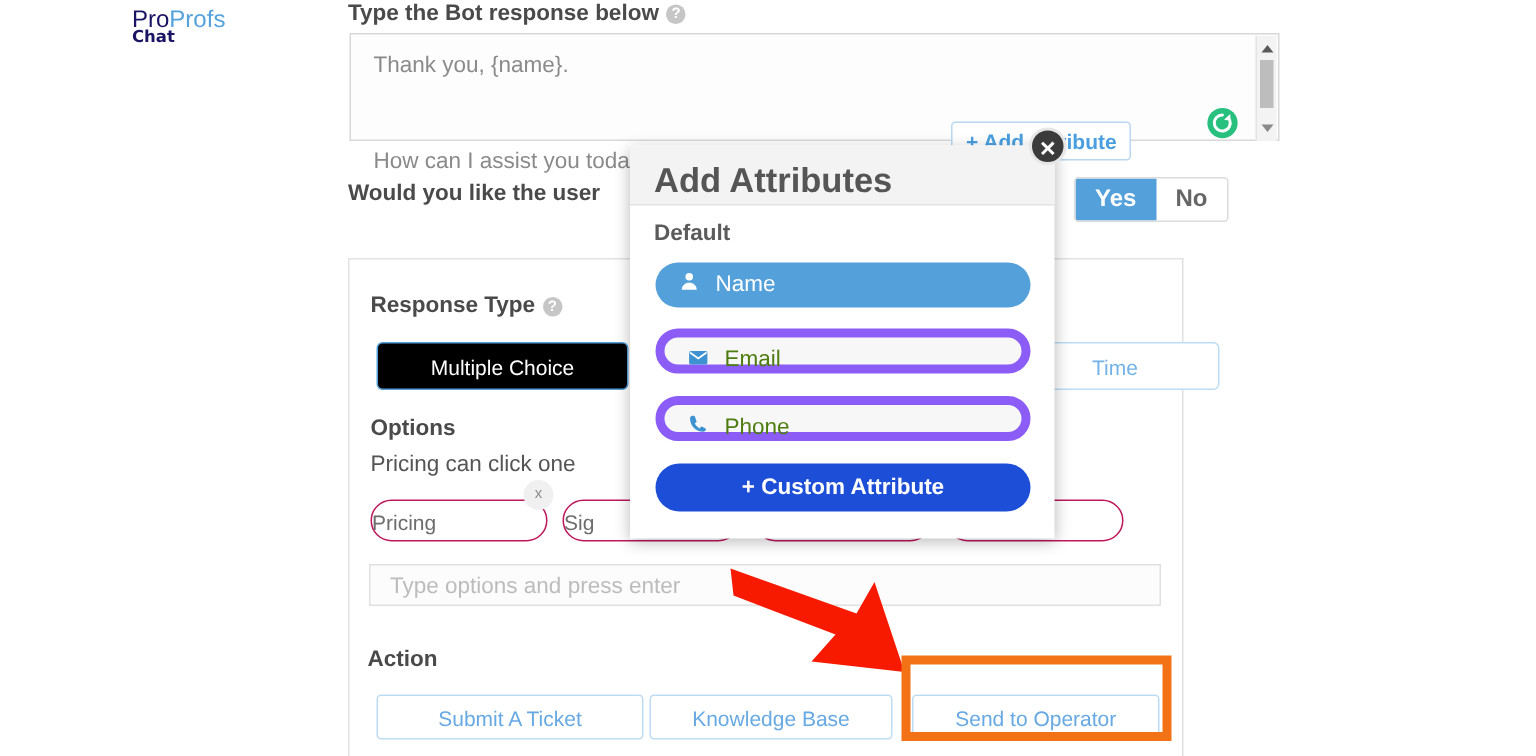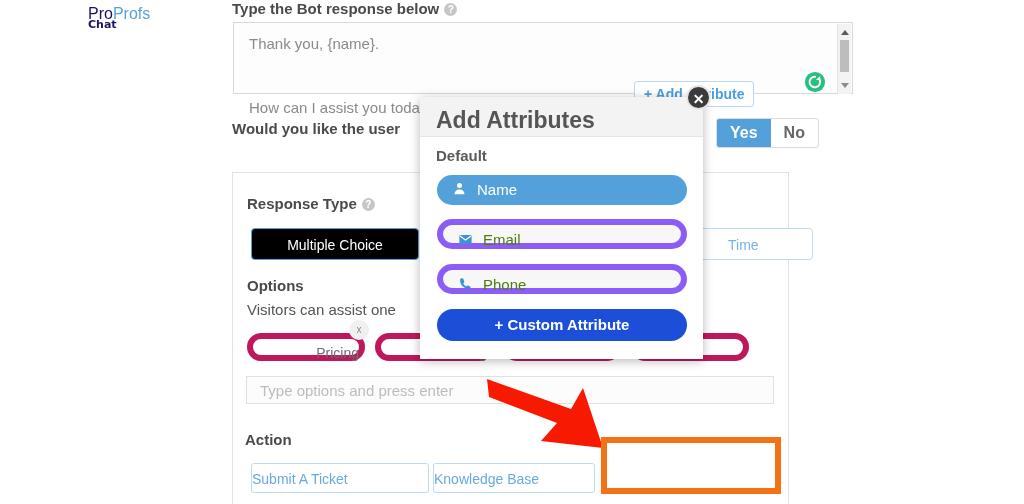--- a/index.html
+++ b/index.html
@@ -233,26 +233,26 @@
     font-size: 15px; color: #545454;
     white-space: nowrap;
     font-family: "Liberation Sans", sans-serif;
   }
 
   .option-chip {
     position: absolute;
     top: 160px;
     height: 28px;
     line-height: 28px;
-    border: 6px solid #be185d;
+    border: 1px solid #be185d;
     border-radius: 14px;
     background: #ffffff;
     color: #6d6d6d;
     font-size: 14px;
-    text-align: right;
+    text-align: left;
     box-sizing: border-box;
     font-family: "Liberation Sans", sans-serif;
   }
   #chip-pricing  { left: 14px;  width: 118px; }
   #chip-signup   { left: 142px; width: 118px; }
   #chip-three    { left: 270px; width: 118px; }
   #chip-four     { left: 398px; width: 118px; }
 
   #chip-remove {
     position: absolute;
@@ -286,21 +286,21 @@
   .action-btn {
     position: absolute;
     top: 290px;
     height: 30px;
     line-height: 30px;
     border: 1px solid #bcdcf4;
     border-radius: 3px;
     background: #ffffff;
     color: #67a9e2;
     font-size: 14px;
-    text-align: left;
+    text-align: center;
     box-sizing: border-box;
     font-family: "Liberation Sans", sans-serif;
   }
   #btn-submit-ticket  { left: 18px;  width: 178px; }
   #btn-knowledge-base { left: 200px; width: 162px; }
   #btn-send-operator  { left: 375px; width: 165px; }
 
   
   #modal {
     position: absolute;
@@ -457,34 +457,35 @@
   <div id="settings-card">
 
     <div id="response-type-label" class="section-title">
       <span>Response Type</span><span class="help-icon">?</span>
     </div>
 
     <div id="btn-multiple-choice" class="pill-btn">Multiple Choice</div>
     <div id="btn-date-time" class="pill-btn">Time</div>
 
     <div id="options-label" class="section-title">Options</div>
-    <div id="options-desc">Visitors can assist one</div>
+    <div id="options-desc">Pricing can click one</div>
 
     <div id="chip-pricing" class="option-chip">Pricing</div>
     <div id="chip-remove">x</div>
     <div id="chip-signup" class="option-chip">Sig</div>
     <div id="chip-three" class="option-chip"></div>
     <div id="chip-four" class="option-chip"></div>
 
     <div id="options-input">Type options and press enter</div>
 
     <div id="action-label" class="section-title">Action</div>
 
     <div id="btn-submit-ticket" class="action-btn">Submit A Ticket</div>
     <div id="btn-knowledge-base" class="action-btn">Knowledge Base</div>
+    <div id="btn-send-operator" class="action-btn">Send to Operator</div>
   </div>
 </div>
 
 <div id="modal">
   <div id="modal-header"></div>
   <div id="modal-title">Add Attributes</div>
   <div id="modal-close">✕</div>
 
   <div id="modal-default-label">Default</div>
 

